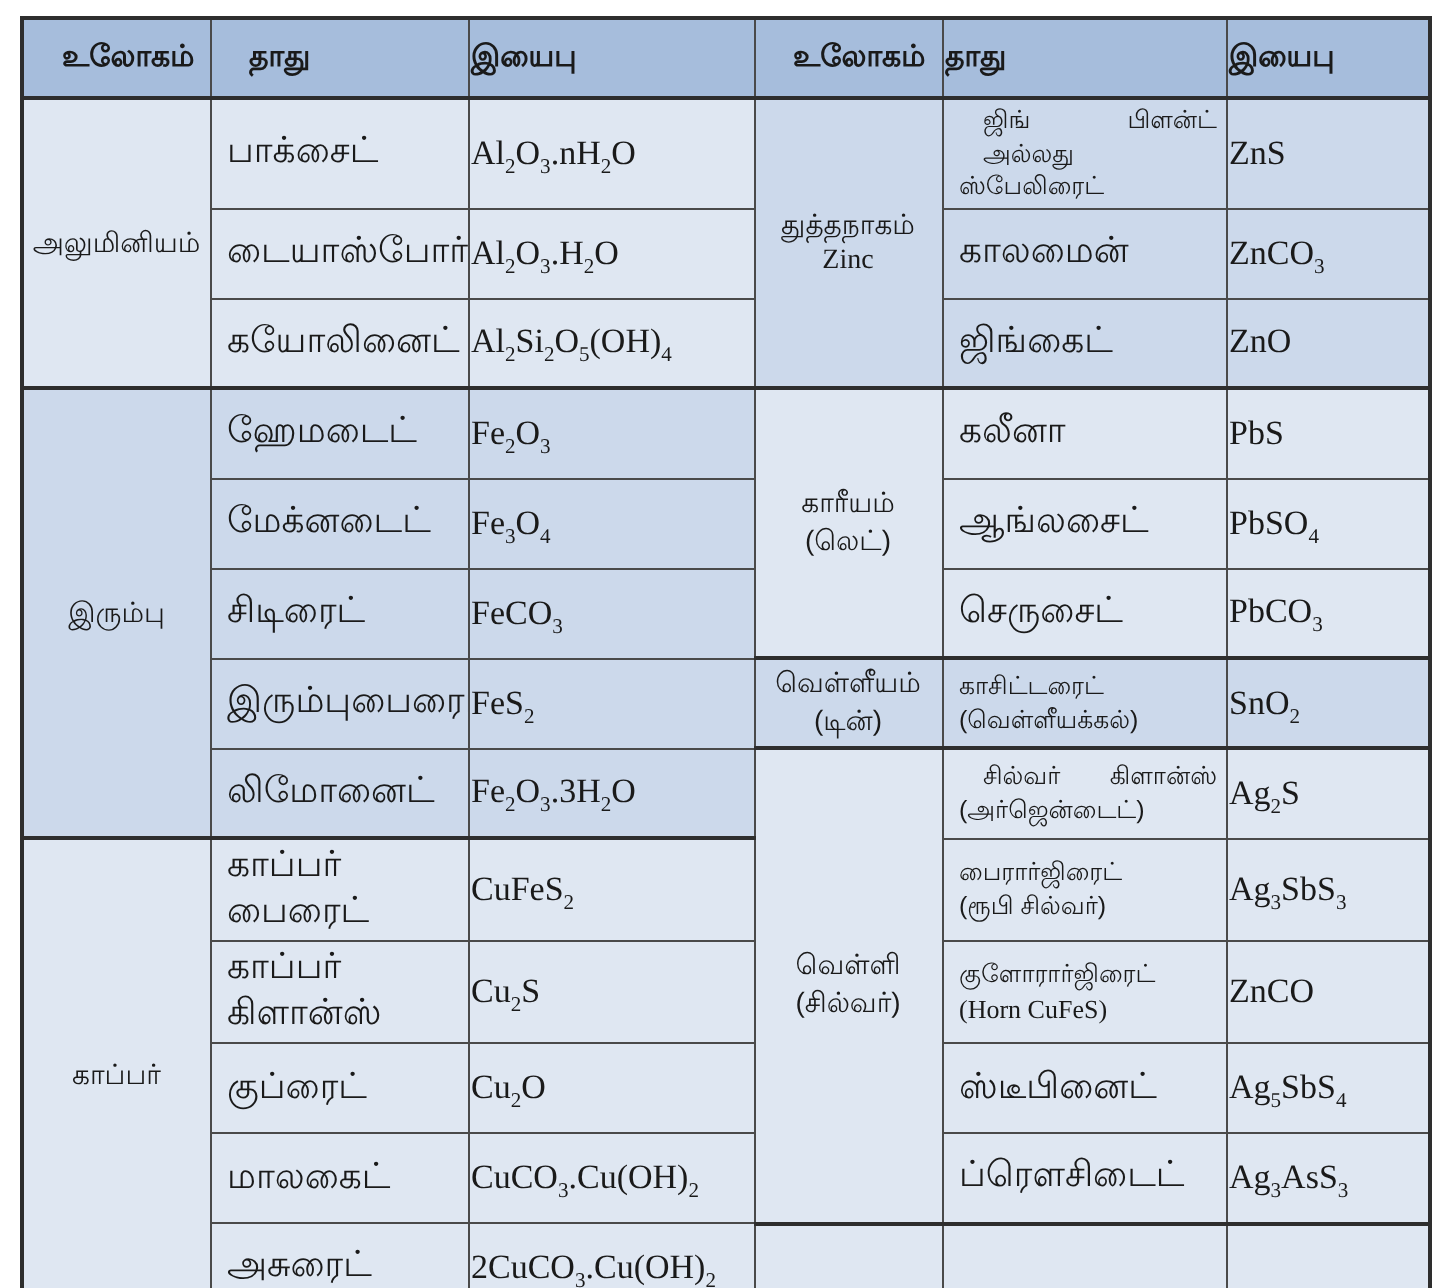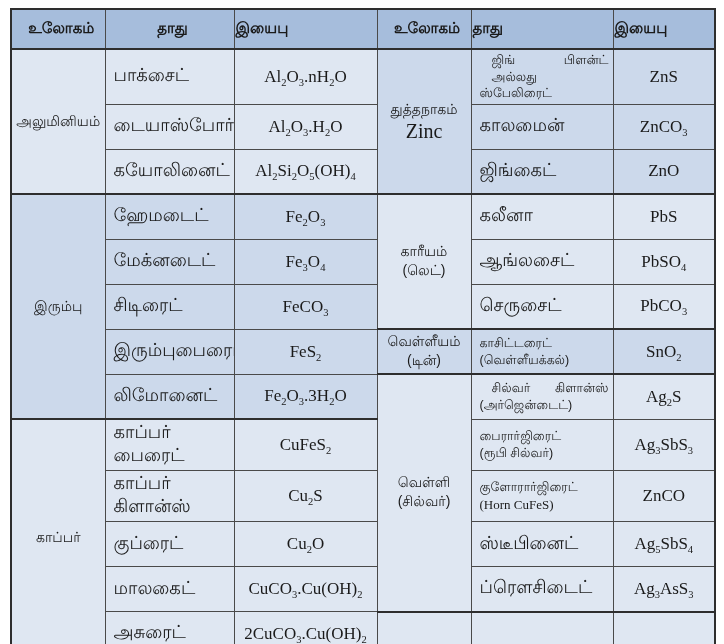--- a/index.html
+++ b/index.html
@@ -15,37 +15,37 @@
   }
   th, td {
     border:1px solid var(--b-inner);
     overflow:hidden; vertical-align:middle;
   }
   thead th {
     background:var(--header-bg);
     height:36px; font-size:15px; font-weight:600;
     border-bottom:2px solid var(--b-outer);
   }
-  th.al { text-align:center; padding-left:7px; }
+  th.al { text-align:left; padding-left:19px; }
   th.ac { text-align:left; }
   tbody tr { height:45px; }
   td.light { background:var(--light-bg); }
   td.dark  { background:var(--dark-bg); }
   td.gtop  { border-top:2px solid var(--b-outer); }
   td.metal { text-align:center; font-size:14px; padding:0 2px; }
   td.metal .metal-sub { margin-top:1px; }
   td.ore { padding:2px 4px 2px 8px; font-size:18px; }
   td.ore.two { font-size:12.5px; line-height:1.32; }
   td.ore .jl { text-align:justify; text-align-last:justify;margin-left:12px; }
   td.formula {
-    text-align:center; font-size:17px;
+    font-size:17px;
     font-family:"Liberation Serif","DejaVu Serif",serif;
   }
   td.formula sub { font-size:62%; line-height:0; }
-  .latin { font-family:"Liberation Serif","DejaVu Serif",serif; font-size:20px; }
+  .latin { font-family:"Liberation Serif","DejaVu Serif",serif; font-size:14px; }
   td.ore.two .latin { font-size:13px; }
 </style>
 </head>
 <body style="--header-bg: #a6bddc; --light-bg: #dfe7f2; --dark-bg: #ccd9eb; --b-outer: #2e2e2e; --b-inner: #4a4a4a;">
 
 <div class="wrap">
   <table class="ores">
     <colgroup>
       <col style="width:94px">
         <col style="width:129px">

